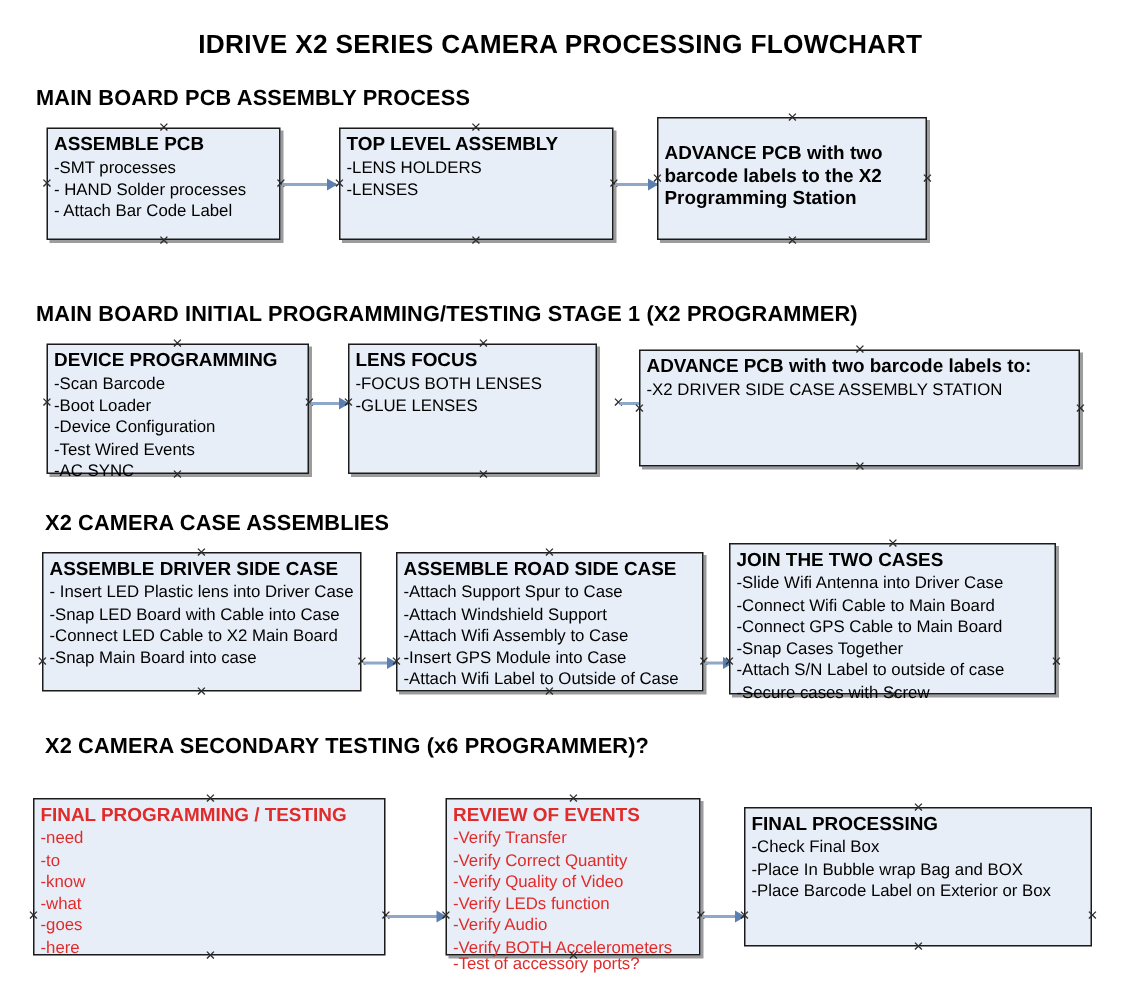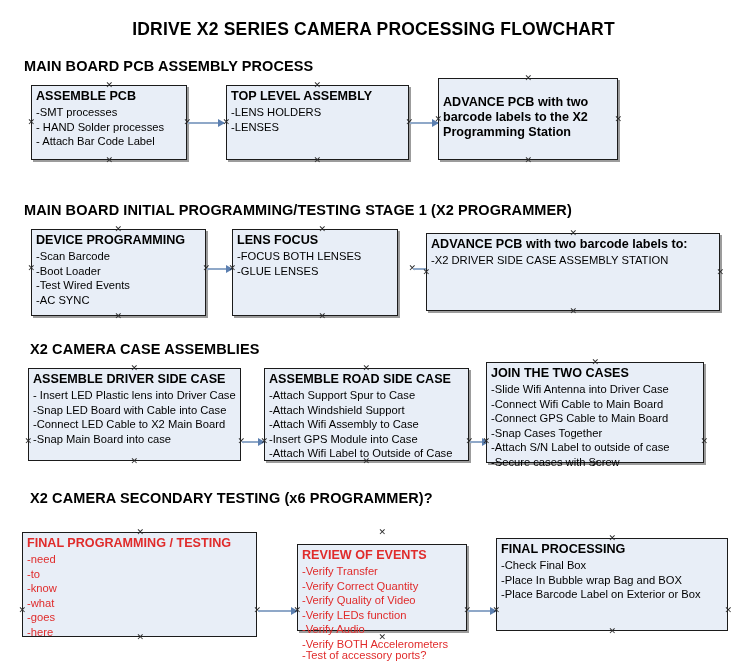--- a/index.html
+++ b/index.html
@@ -160,20 +160,21 @@
   <span class="hx" style="left:618px; top:119px;"></span>
 
   <div class="section-title" style="left:24px; top:202px;">
     <span>MAIN BOARD INITIAL PROGRAMMING/TESTING STAGE 1 (X2 PROGRAMMER)</span>
   </div>
 
   <div class="box" style="left:31px; top:229px; width:175px; height:87px;">
     <div class="box-title">DEVICE PROGRAMMING</div>
     <div class="box-line">-Scan Barcode</div>
     <div class="box-line">-Boot Loader</div>
+    <div class="box-line">-Device Configuration</div>
     <div class="box-line">-Test Wired Events</div>
     <div class="box-line">-AC SYNC</div>
   </div>
   <span class="hx" style="left:118px; top:229px;"></span>
   <span class="hx" style="left:118px; top:316px;"></span>
   <span class="hx" style="left:31px; top:268px;"></span>
   <span class="hx" style="left:206px; top:268px;"></span>
 
   <div class="conn" style="left:207px; top:268px; width:25px;">
     <span class="arrow-head"></span>
@@ -268,21 +269,21 @@
   </div>
   <span class="hx" style="left:140px; top:532px;"></span>
   <span class="hx" style="left:140px; top:637px;"></span>
   <span class="hx" style="left:22px; top:610px;"></span>
   <span class="hx" style="left:257px; top:610px;"></span>
 
   <div class="conn" style="left:258px; top:610px; width:39px;">
     <span class="arrow-head"></span>
   </div>
 
-  <div class="box red" style="left:297px; top:544px; width:170px; height:87px;">
+  <div class="box red" style="left:297px; top:532px; width:170px; height:105px;">
     <div class="box-title">REVIEW OF EVENTS</div>
     <div class="box-line">-Verify Transfer</div>
     <div class="box-line">-Verify Correct Quantity</div>
     <div class="box-line">-Verify Quality of Video</div>
     <div class="box-line">-Verify LEDs function</div>
     <div class="box-line">-Verify Audio</div>
     <div class="box-line">-Verify BOTH Accelerometers</div>
     <div class="overflow-line" style="top:103px;">-Test of accessory ports?</div>
   </div>
   <span class="hx" style="left:382px; top:532px;"></span>

